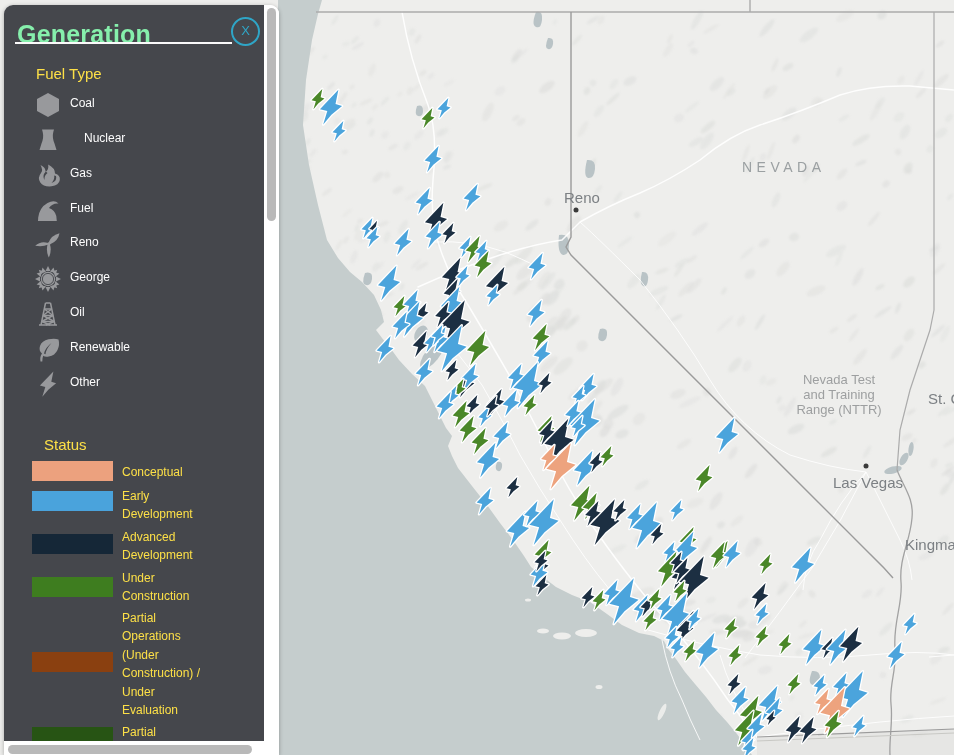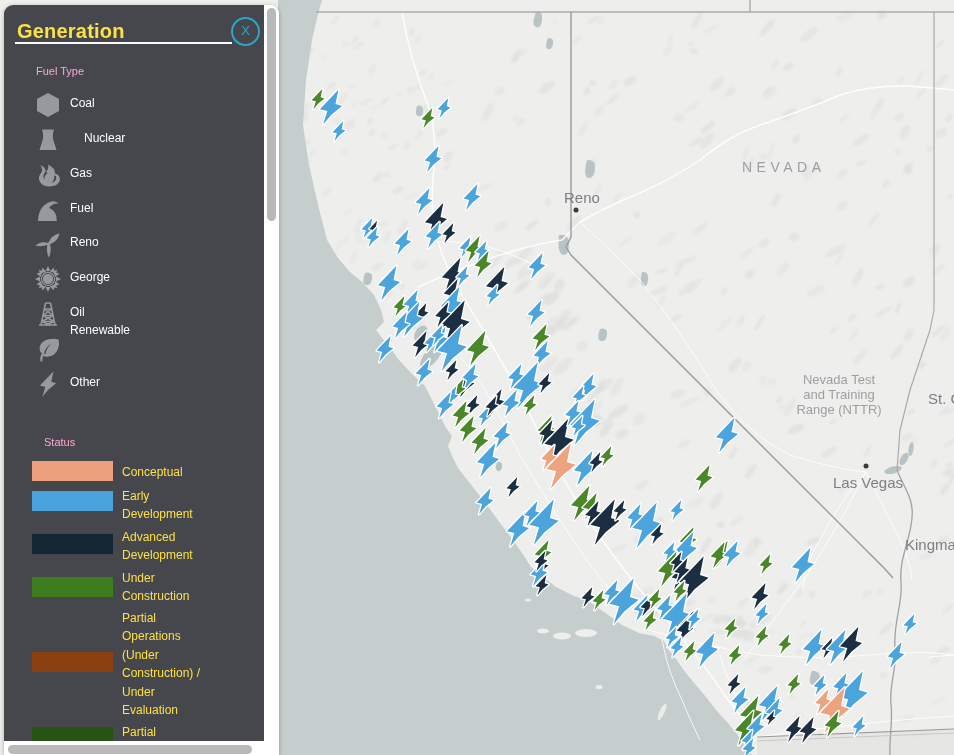--- a/index.html
+++ b/index.html
@@ -2,24 +2,24 @@
 <html><head><meta charset="utf-8"><style>
 *{margin:0;padding:0;box-sizing:border-box}
 html,body{width:954px;height:755px;overflow:hidden;font-family:"Liberation Sans",sans-serif;background:#eeeeec}
 #map{position:absolute;left:0;top:0;width:954px;height:755px}
 #panel{position:absolute;left:4px;top:5px;width:275px;height:750px;background:#fff;border-radius:9px 9px 0 0;box-shadow:0 1px 4px rgba(0,0,0,.3)}
 #pc{position:absolute;left:0;top:0;width:260px;height:736px;background:#45474c;border-radius:9px 0 0 0;color:#fff;overflow:hidden}
 #pc>div,#pc>svg{position:absolute}
 #vtrack{position:absolute;right:0;top:0;width:15px;height:736px;background:#fff;border-radius:0 9px 0 0}
 #vthumb{position:absolute;right:3px;top:3px;width:9px;height:213px;background:#b9b9b9;border-radius:5px}
 #hthumb{position:absolute;left:4px;bottom:1px;width:244px;height:9px;background:#b9b9b9;border-radius:5px}
-#title{left:13px;top:15px;font-size:20px;font-weight:bold;color:#fde047;letter-spacing:0.2px}
+#title{left:13px;top:15px;font-size:25px;font-weight:bold;color:#86efac;letter-spacing:0.2px}
 #uline{left:11px;top:37px;width:217px;height:2px;background:#fafafa}
 #close{left:227px;top:12px;width:29px;height:29px;border:2px solid #2fa5c6;border-radius:50%;font-size:13px;line-height:24px;text-align:center;color:#2fa5c6}
-.lbl{font-size:11px;color:#f9a8d4}
+.lbl{font-size:15px;color:#fde047}
 .fic{width:28px;height:28px}
 .flb{font-size:12px;color:#fdfdfd}
 .sw{left:28px;width:81px;height:20px}
 .sl{left:118px;font-size:12px;color:#fde047;line-height:18.4px}
 </style></head><body>
 <svg id="map" viewBox="0 0 954 755">
 <rect width="954" height="755" fill="#eeeeec"></rect>
 <defs>
       <filter id="soft" x="-20%" y="-20%" width="140%" height="140%">
         <feGaussianBlur stdDeviation="1.1"></feGaussianBlur>
@@ -669,21 +669,21 @@
         <g stroke="#98999c" fill="none" stroke-width="1.5">
           <path d="M11.5,3 L16.5,3 M11.5,3 L7,25 M16.5,3 L21,25 M5,25 L23,25"></path>
           <path d="M10.3,9 L17.7,9 M9,15.5 L19,15.5 M7.8,21.5 L20.2,21.5"></path>
           <path d="M10.3,9 L19,15.5 M17.7,9 L9,15.5 M9,15.5 L20.2,21.5 M19,15.5 L7.8,21.5 M7.8,21.5 L16.2,25 M20.2,21.5 L11.8,25"></path>
         </g>
       </svg>
 <div class="flb" style="left:66px;top:300px">Oil</div>
 <svg class="fic" style="left:30px;top:330px" viewBox="0 0 28 28">
         <path fill="#98999c" fill-rule="evenodd" d="M6.5,26.5 Q5.5,22 8,18.5 Q4.5,15.5 6,11 Q7.8,5.8 14.5,4.3 Q20.5,3 24.5,4.5 Q26,10 23.5,15 Q21,20.5 14.8,21.6 Q11,22.3 9.3,20.8 Q8.2,23 8.3,26.5 Z M10,18.5 Q11.5,12.5 17.5,8 Q12,14 11.5,19.3 Z"></path>
       </svg>
-<div class="flb" style="left:66px;top:318px">Renewable</div>
+<div class="flb" style="left:66px;top:335px">Renewable</div>
 <svg class="fic" style="left:30px;top:365px" viewBox="0 0 28 28">
         <path fill="#98999c" transform="translate(14,14) scale(0.6)" d="M9,-21 L-13.5,2.6 L-4.5,4.8 L-9.5,21.4 L0.5,9.4 L13.5,-1.2 L5.5,-3.6 Z"></path>
       </svg>
 <div class="flb" style="left:66px;top:370px">Other</div>
 <div class="lbl" style="left:40px;top:431px">Status</div>
 <div class="sw" style="background:#eca17e;top:456px"></div>
 <div class="sw" style="background:#4aa3dc;top:486px"></div>
 <div class="sw" style="background:#152737;top:529px"></div>
 <div class="sw" style="background:#3e7d1f;top:572px"></div>
 <div class="sw" style="background:#8a4010;top:647px"></div>

